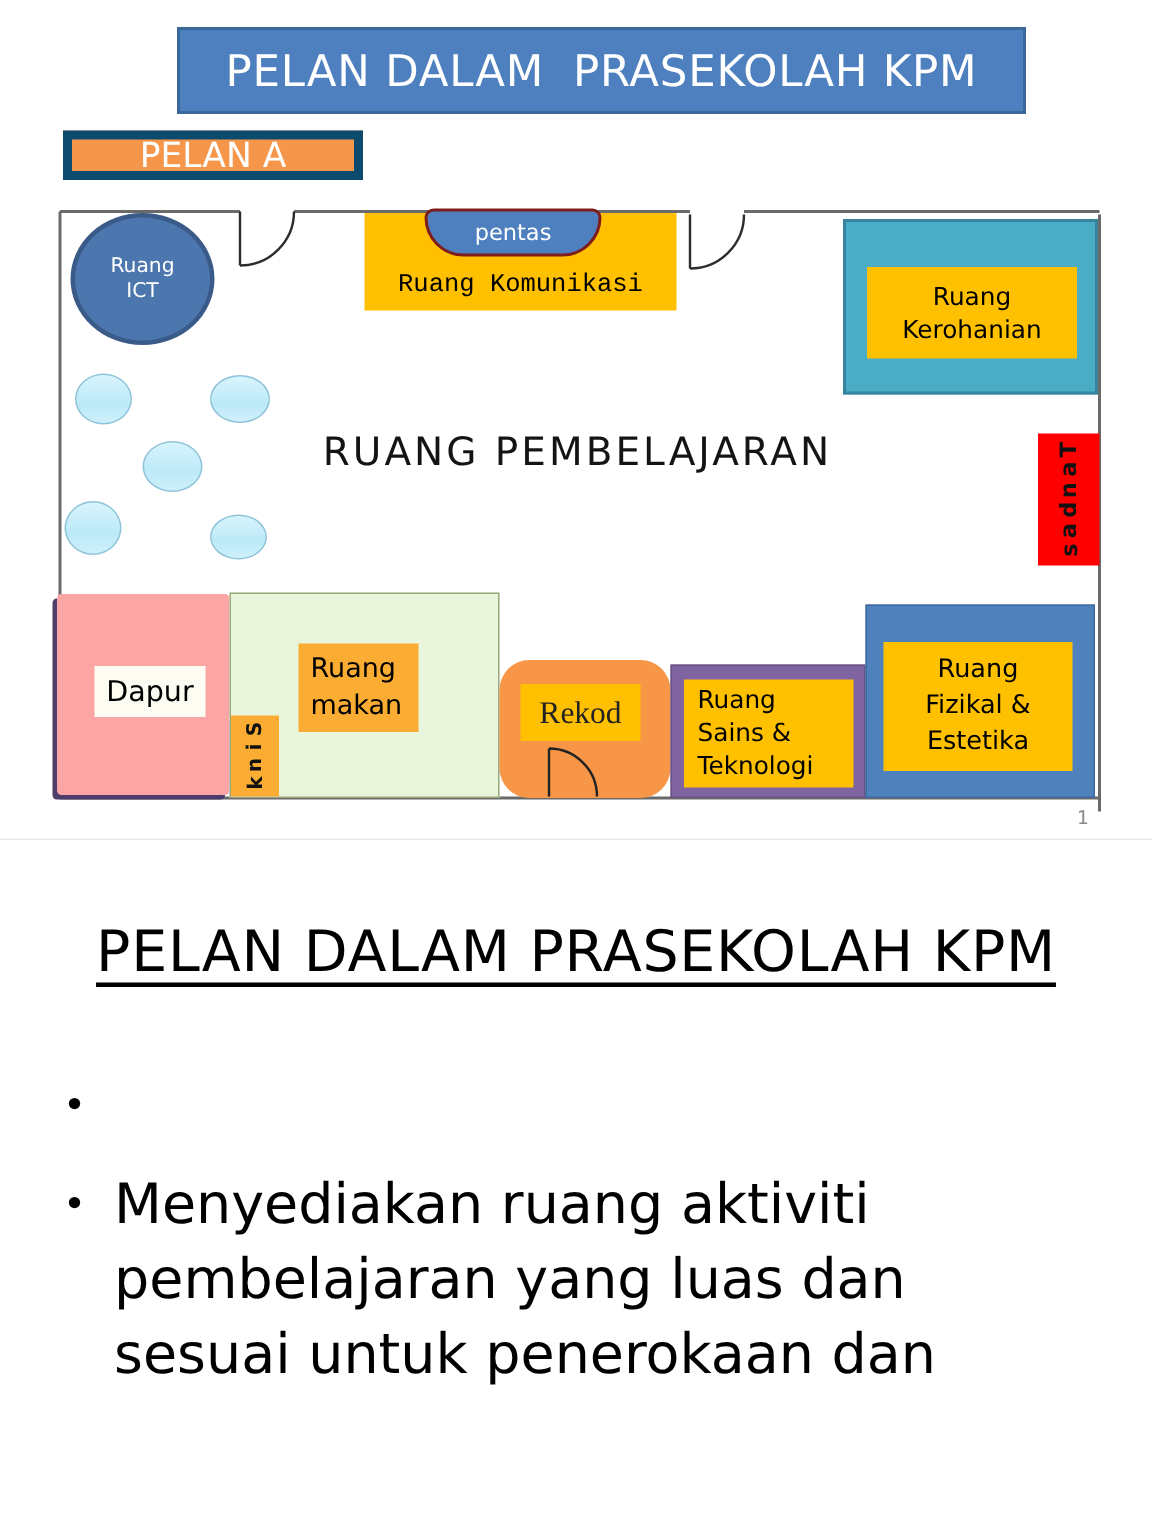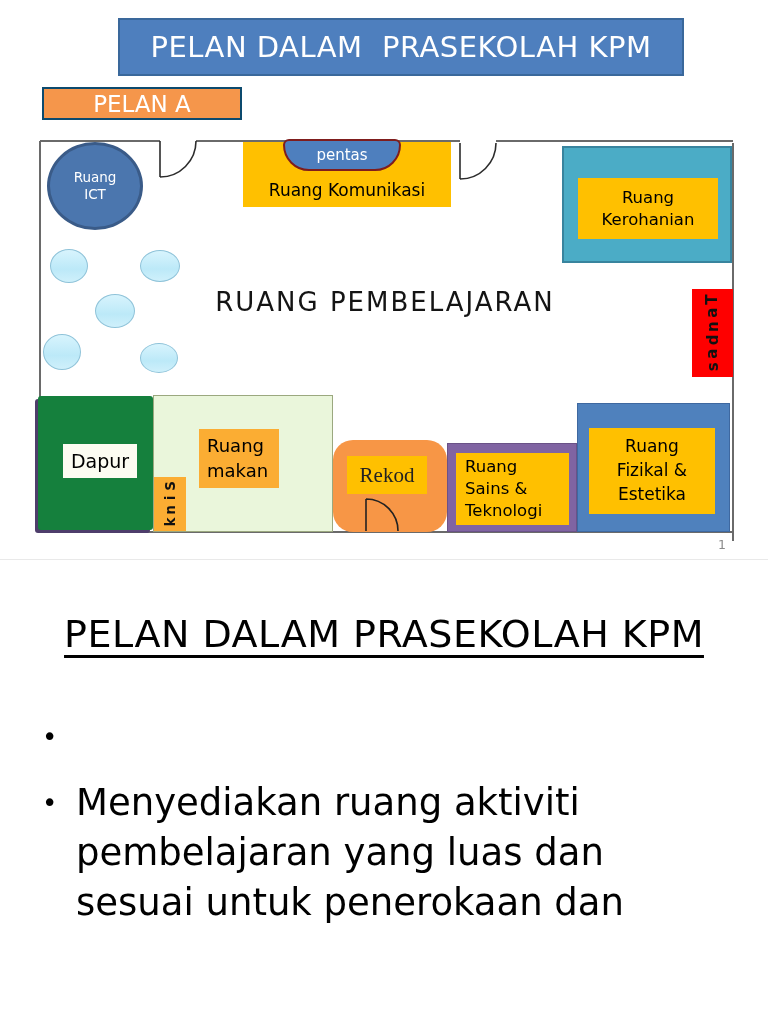--- a/index.html
+++ b/index.html
@@ -4,30 +4,30 @@
 <style>
   html,body{margin:0;padding:0;background:#fff;}
   .page{position:relative;width:768px;height:1024px;background:#ffffff;overflow:hidden;
         font-family:"DejaVu Sans","Liberation Sans",sans-serif;color:#000;padding-left:20px;}
 
   
   .banner{position:absolute;left:118px;top:18px;width:566px;height:58px;background:#4E7FBE;
           border:2px solid #3A689B;display:flex;align-items:center;justify-content:center;
           color:#fff;font-size:29px;white-space:pre;letter-spacing:.5px;box-sizing:border-box;}
   .plan-a{position:absolute;left:42px;top:87px;width:200px;height:33px;background:#F5964B;
-          border:2px solid #0c4a6e;display:flex;align-items:center;justify-content:center;
+          border:6px solid #0c4a6e;display:flex;align-items:center;justify-content:center;
           color:#fff;font-size:23px;box-sizing:border-box;}
   .walls{position:absolute;left:0;top:130px;}
   .room-label{white-space:pre-line;}
   .ict{position:absolute;left:47px;top:142px;width:96px;height:88px;border-radius:50%;
        background:#4B76AE;border:3px solid #3A5B88;display:flex;align-items:center;justify-content:center;
        color:#fff;font-size:13.5px;text-align:center;line-height:1.25;box-sizing:border-box;}
   .komunikasi{position:absolute;left:243px;top:142px;width:208px;height:65px;background:#FFC000;
        display:flex;align-items:flex-end;justify-content:center;padding-bottom:7px;
-       font-size:17px;box-sizing:border-box;}
+       font-size:17px;box-sizing:border-box;font-family:Liberation Mono, monospace;}
   .pentas{position:absolute;left:283px;top:139px;width:118px;height:32px;background:#4E7FBE;
        border:2px solid #7f1d1d;border-radius:6px 6px 26px 26px;display:flex;align-items:center;
        justify-content:center;color:#fff;font-size:15px;box-sizing:border-box;}
   .keroh-outer{position:absolute;left:562px;top:146px;width:170px;height:117px;background:#4BACC6;
        border:2px solid #38849E;box-sizing:border-box;}
   .keroh-inner{position:absolute;left:14px;top:30px;width:140px;height:61px;background:#FFC000;
        display:flex;align-items:center;justify-content:center;text-align:center;
        font-size:16.5px;line-height:1.3;}
   .pembelajaran{position:absolute;left:170px;top:284px;width:430px;height:36px;display:flex;
        align-items:center;justify-content:center;font-size:26px;letter-spacing:2px;color:#141414;}
@@ -36,21 +36,21 @@
   .vchar{display:flex;align-items:center;justify-content:center;transform:rotate(-90deg);font-weight:bold;color:#111;}
   .tandas .vchar{height:13.5px;font-size:15px;}
   .sink .vchar{height:12px;font-size:13.5px;}
   .tbl{position:absolute;border-radius:50%;border:1.5px solid #8FC3D9;box-sizing:border-box;
        background:linear-gradient(180deg,#D8F4FD 0%,#BCE9F8 60%,#CFF0fb 100%);}
   .tbl1{left:50px;top:249px;width:38px;height:34px;}
   .tbl2{left:140px;top:250px;width:40px;height:32px;}
   .tbl3{left:95px;top:294px;width:40px;height:34px;}
   .tbl4{left:43px;top:334px;width:38px;height:36px;}
   .tbl5{left:140px;top:343px;width:38px;height:30px;}
-  .dapur{position:absolute;left:38px;top:396px;width:115px;height:134px;background:#15803d;
+  .dapur{position:absolute;left:38px;top:396px;width:115px;height:134px;background:#fca5a5;
        border-radius:3px;box-shadow:-3px 3px 0 #4E3D6B;}
   .dapur-label{position:absolute;left:25px;top:48px;width:74px;height:34px;background:#FCFCF2;
        display:flex;align-items:center;justify-content:center;font-size:19px;}
   .makan-box{position:absolute;left:153px;top:395px;width:180px;height:137px;background:#EAF6DB;
        border:1.5px solid #9BA87F;box-sizing:border-box;}
   .makan-label{position:absolute;left:45px;top:33px;width:80px;height:59px;background:#FBAD33;
        display:flex;align-items:center;font-size:18px;line-height:1.35;padding-left:8px;box-sizing:border-box;}
   .sink{position:absolute;left:154px;top:477px;width:32px;height:54px;background:#FBAD33;}
   .rekod-box{position:absolute;left:333px;top:440px;width:114px;height:92px;background:#F79646;border-radius:20px;}
   .rekod-label{position:absolute;left:14px;top:16px;width:80px;height:38px;background:#FFC000;

